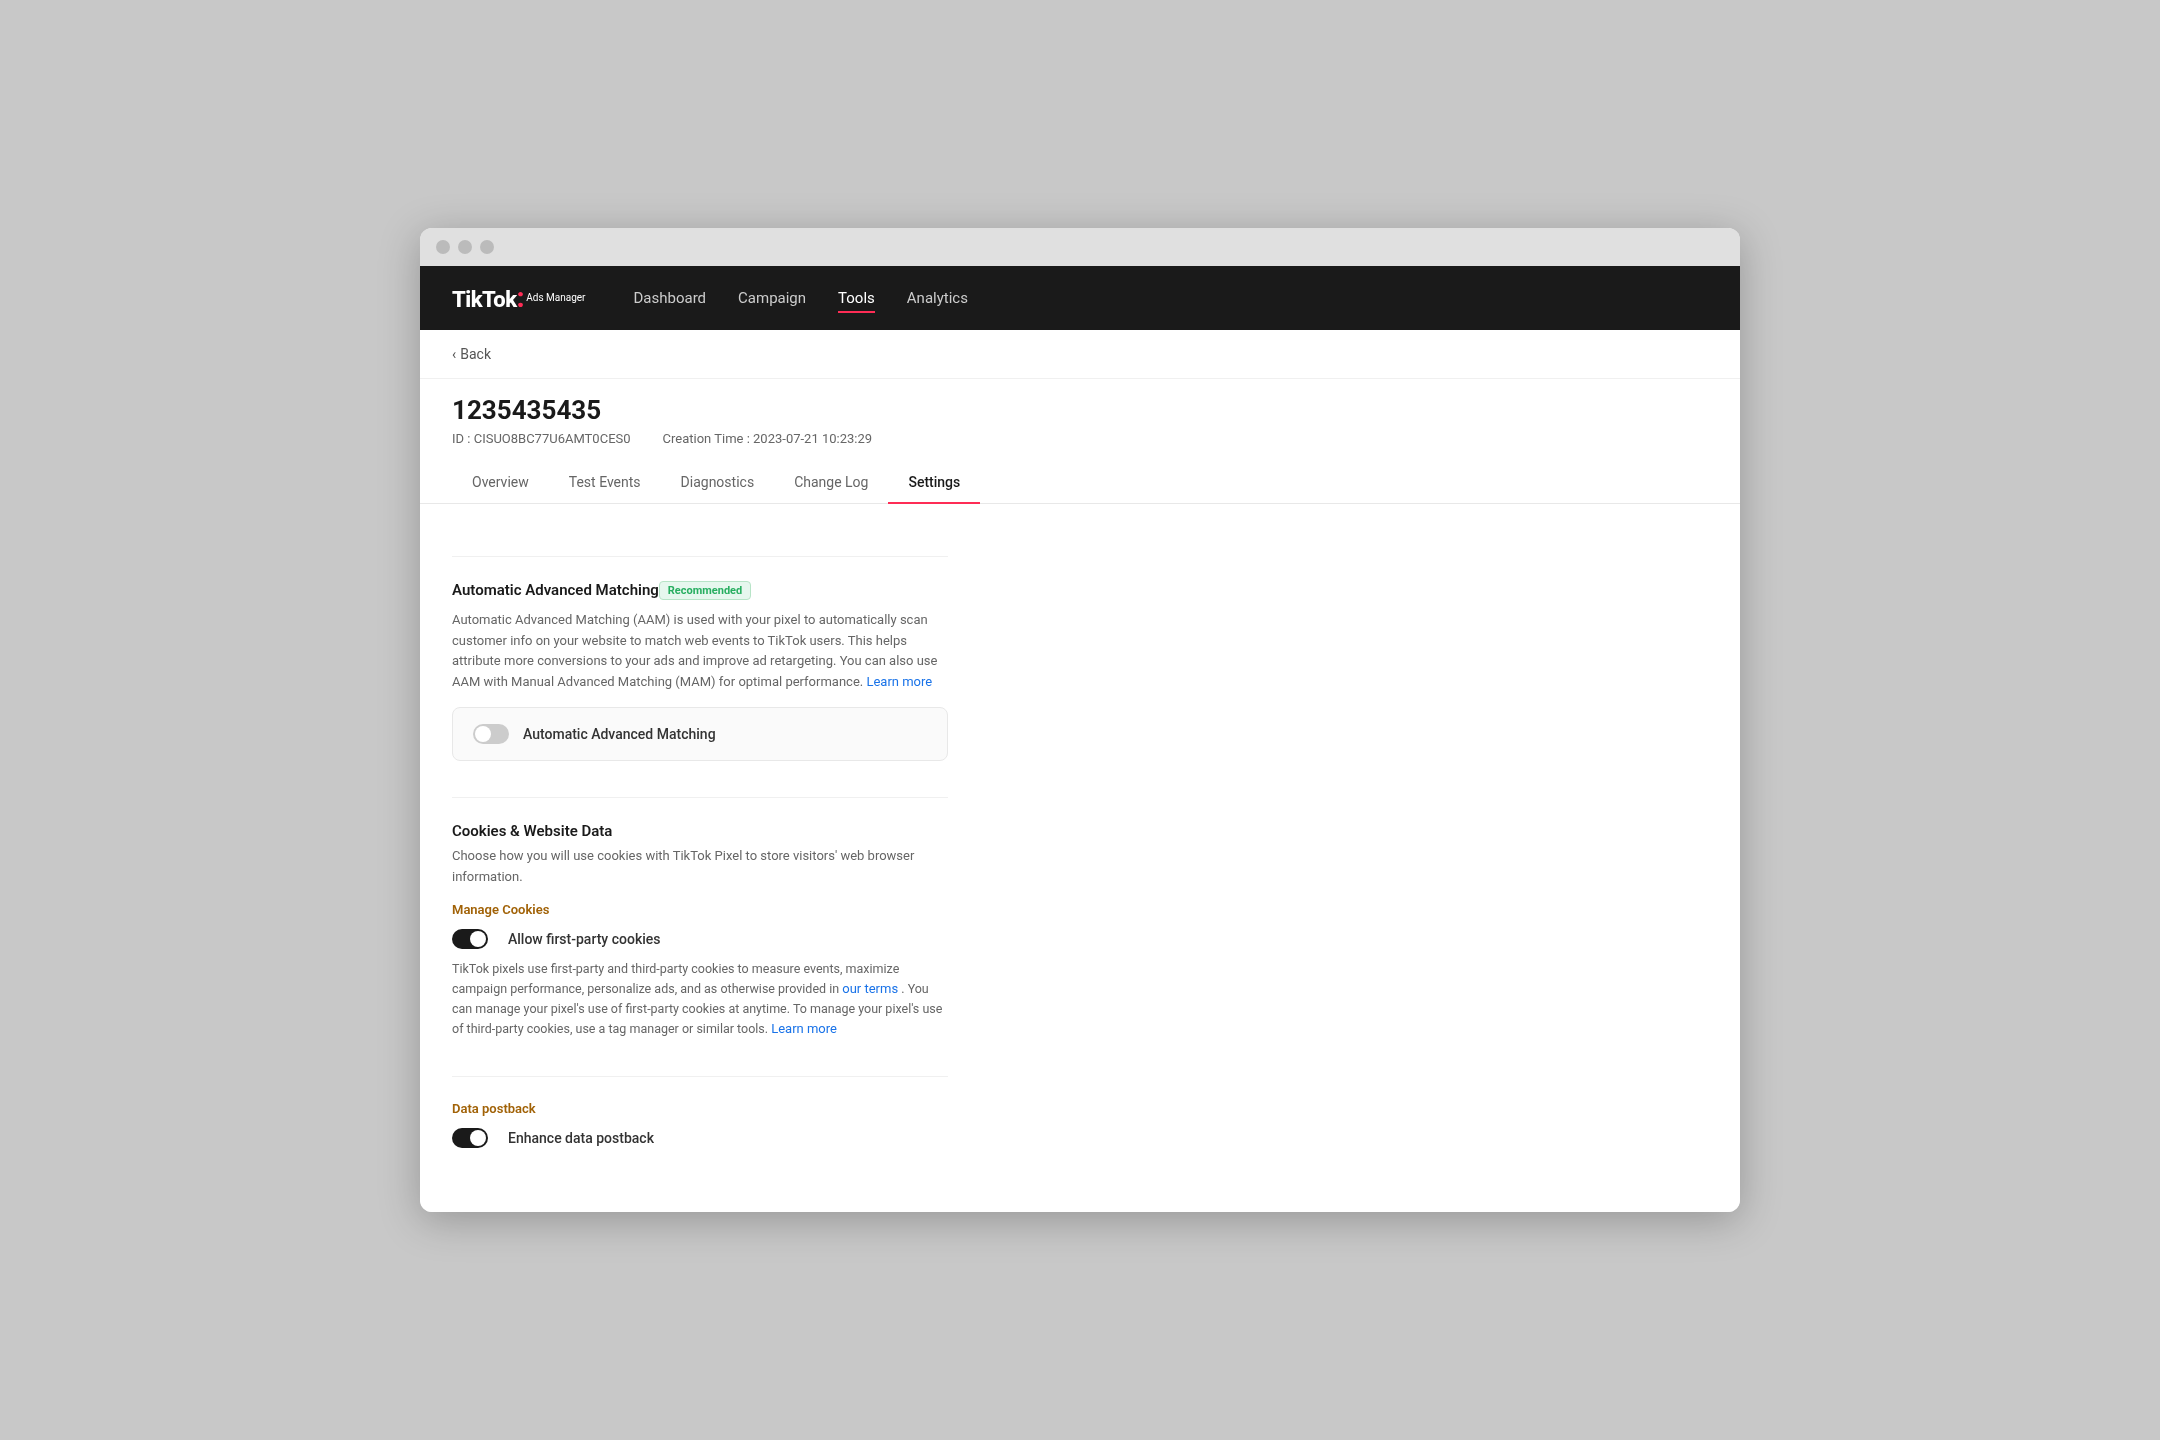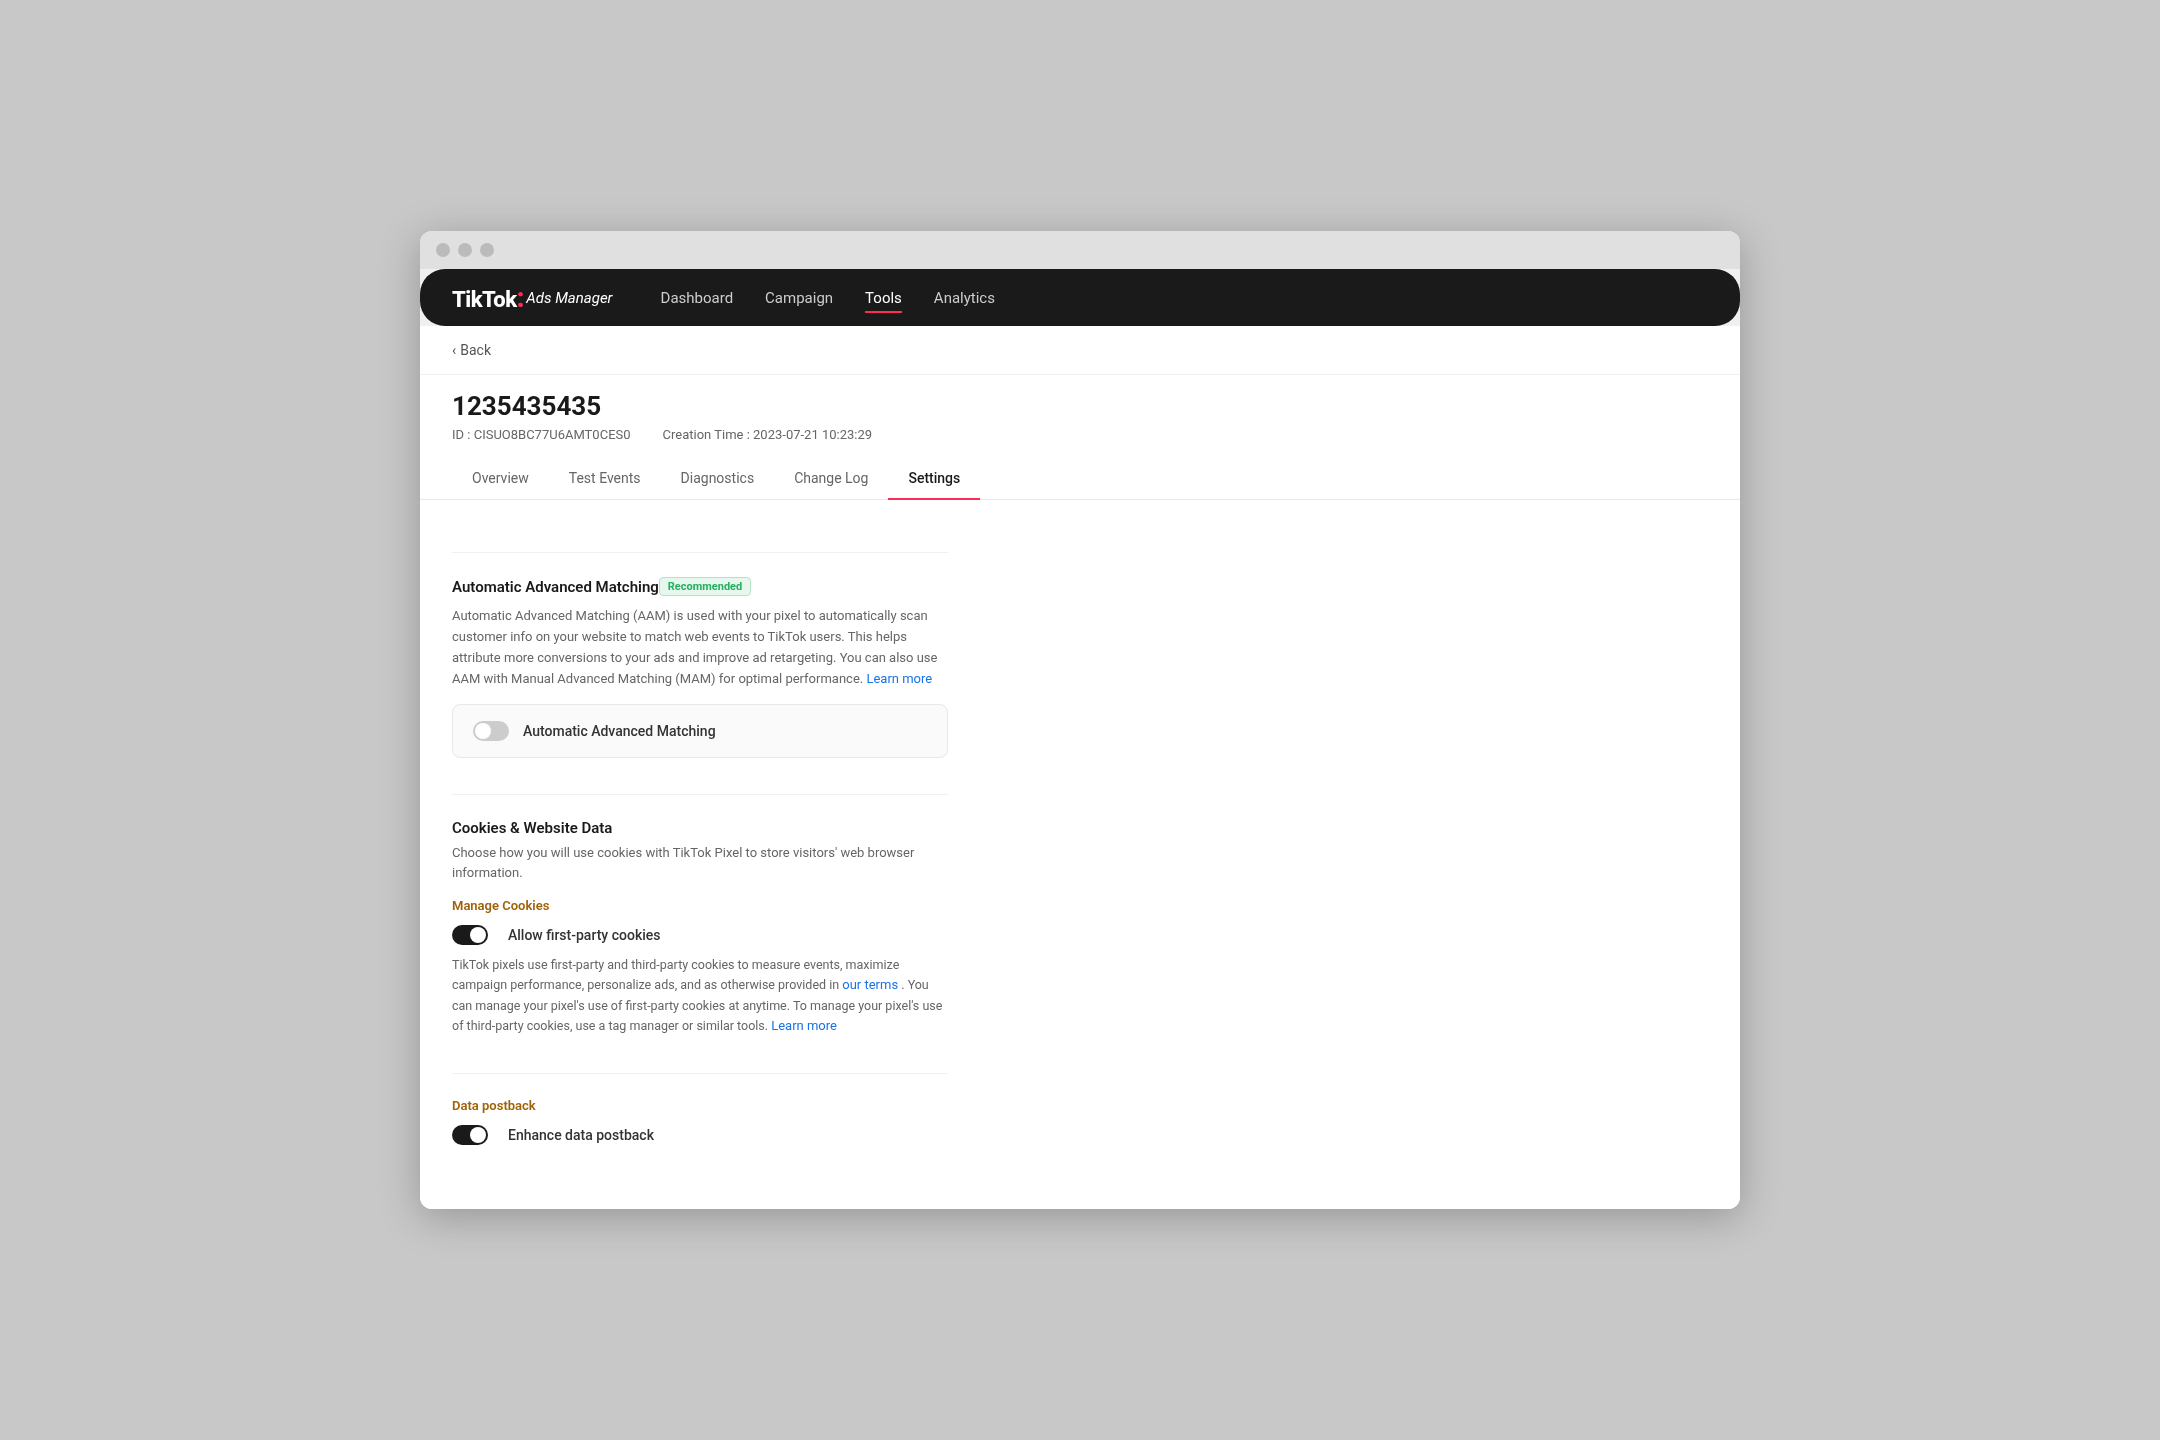--- a/index.html
+++ b/index.html
@@ -30,45 +30,43 @@
       height: 14px;
       border-radius: 50%;
       background: #bbb;
     }
     
     .top-nav {
       background: #1a1a1a;
       display: flex;
       align-items: center;
       padding: 8px 32px;
-      height: 57px;
-      border-radius: 25px;
+      height: 64px;
     }
     .logo-area {
       display: flex;
       align-items: center;
       margin-right: 48px;
     }
     .logo-tiktok {
       font-size: 22px;
       font-weight: 800;
       color: #fff;
       letter-spacing: -0.5px;
     }
     .logo-dot {
       color: #fe2c55;
       font-size: 28px;
       line-height: 1;
     }
     .logo-subtitle {
       color: #fff;
-      font-size: 15px;
+      font-size: 10px;
       font-weight: 400;
       margin-left: 2px;
-      font-style: italic;
     }
     .nav-links {
       display: flex;
       gap: 32px;
       list-style: none;
     }
     .nav-links li a {
       color: #ccc;
       text-decoration: none;
       font-size: 15px;

